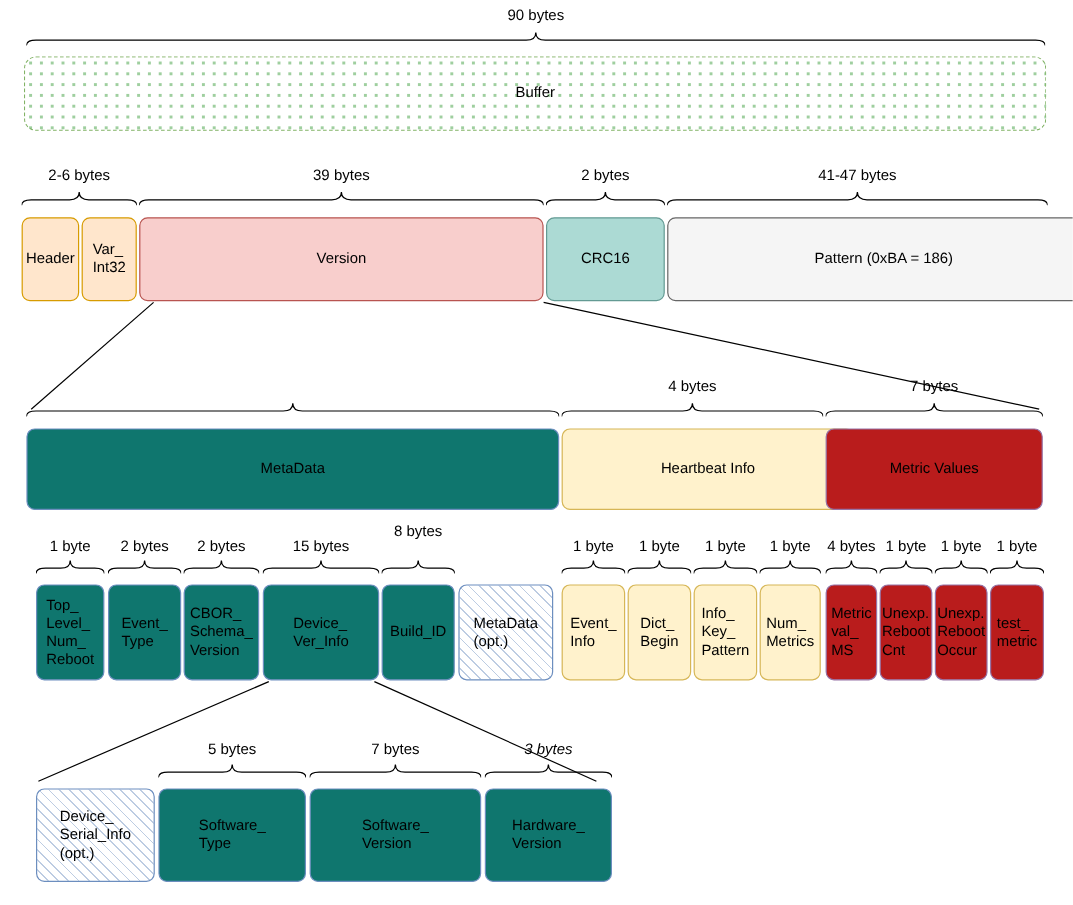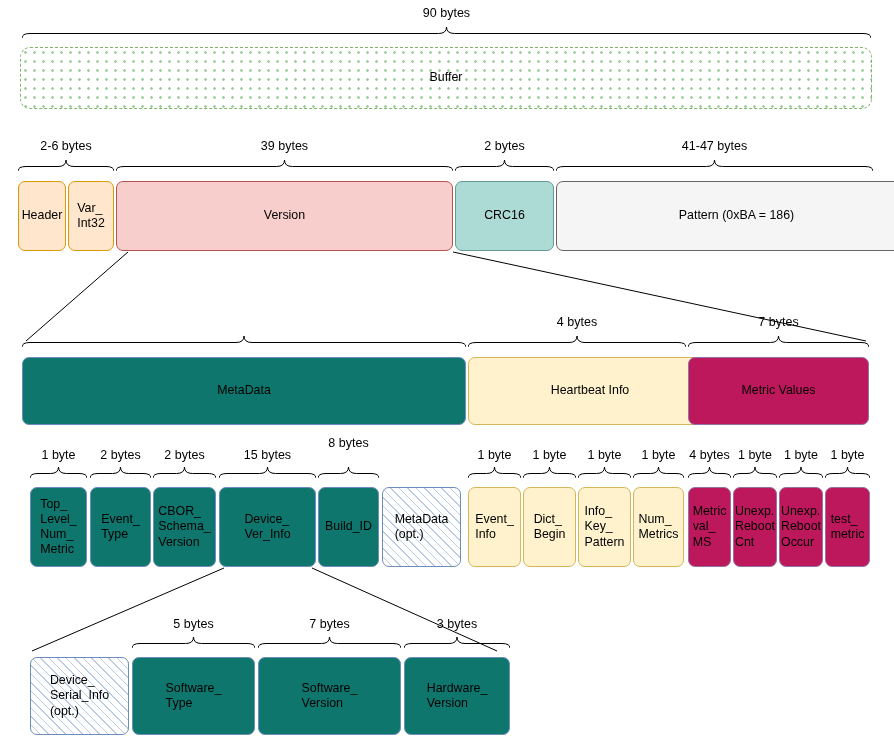--- a/index.html
+++ b/index.html
@@ -11,21 +11,21 @@
     display:flex; align-items:center; justify-content:center;
     font-size:12.4px; line-height:1.22;
     white-space:pre-line; padding:1px;
   }
   .c-orange { background:#FFE6CC; border-color:#D79B00; }
   .c-red    { background:#F8CECC; border-color:#B85450; }
   .c-teal   { background:#ACDAD4; border-color:#639A93; }
   .c-gray   { background:#F5F5F5; border-color:#666666; }
   .c-blue   { background:#0f766e; border-color:#6C8EBF; }
   .c-yellow { background:#FFF2CC; border-color:#D6B656; }
-  .c-purple { background:#be185d; border-color:#9673A6; }
+  .c-purple { background:#b91c1c; border-color:#9673A6; }
   .c-hatch  {
     background-color:#ffffff;
     background-image:repeating-linear-gradient(45deg, rgba(108,142,191,0.45) 0 1px, transparent 1px 6px);
     border-color:#6C8EBF;
   }
   .c-buffer {
     background-color:#ffffff;
     background-image:radial-gradient(circle, #9fcf9f 1.2px, transparent 1.5px);
     background-size:9px 9px;
     border:1.6px dashed #82B366; border-radius:10px;
@@ -187,21 +187,21 @@
     </div>
   <div class="brace" style="left:825px;top:466px;width:45px;">
       <svg width="45" height="13" viewBox="0 0 45 13" style="display:block">
         <path d="M0,12 Q0,7.5 8,7.5 L14.5,7.5 Q22.5,7.5 22.5,1 Q22.5,7.5 30.5,7.5 L37,7.5 Q45,7.5 45,12" fill="none" stroke="#000" stroke-width="1"></path>
       </svg>
     </div>
 
   <div class="box c-blue" style="left:30px;top:487px;width:57px;height:80px;">Top_
 Level_
 Num_
-Metric</div>
+Reboot</div>
   <div class="box c-blue" style="left:90px;top:487px;width:61px;height:80px;">Event_
 Type</div>
   <div class="box c-blue" style="left:153px;top:487px;width:63px;height:80px;">CBOR_
 Schema_
 Version</div>
   <div class="box c-blue" style="left:219px;top:487px;width:97px;height:80px;">Device_
 Ver_Info</div>
   <div class="box c-blue" style="left:318px;top:487px;width:61px;height:80px;">Build_ID</div>
   <div class="box c-hatch" style="left:382px;top:487px;width:79px;height:80px;">MetaData
 (opt.)</div>
@@ -221,21 +221,21 @@
 Reboot
 Cnt</div>
   <div class="box c-purple" style="left:779px;top:487px;width:44px;height:80px;">Unexp.
 Reboot
 Occur</div>
   <div class="box c-purple" style="left:825px;top:487px;width:45px;height:80px;">test_
 metric</div>
 
   <div class="size-label" style="left:132px;top:617px;width:123px;">5 bytes</div>
   <div class="size-label" style="left:258px;top:617px;width:143px;">7 bytes</div>
-  <div class="size-label" style="left:404px;top:617px;width:106px;">3 bytes</div>
+  <div class="size-label" style="left:404px;top:617px;width:106px;font-style:italic;">3 bytes</div>
 
   <div class="brace" style="left:132px;top:636px;width:123px;">
       <svg width="123" height="13" viewBox="0 0 123 13" style="display:block">
         <path d="M0,12 Q0,7.5 8,7.5 L53.5,7.5 Q61.5,7.5 61.5,1 Q61.5,7.5 69.5,7.5 L115,7.5 Q123,7.5 123,12" fill="none" stroke="#000" stroke-width="1"></path>
       </svg>
     </div>
   <div class="brace" style="left:258px;top:636px;width:143px;">
       <svg width="143" height="13" viewBox="0 0 143 13" style="display:block">
         <path d="M0,12 Q0,7.5 8,7.5 L63.5,7.5 Q71.5,7.5 71.5,1 Q71.5,7.5 79.5,7.5 L135,7.5 Q143,7.5 143,12" fill="none" stroke="#000" stroke-width="1"></path>
       </svg>

